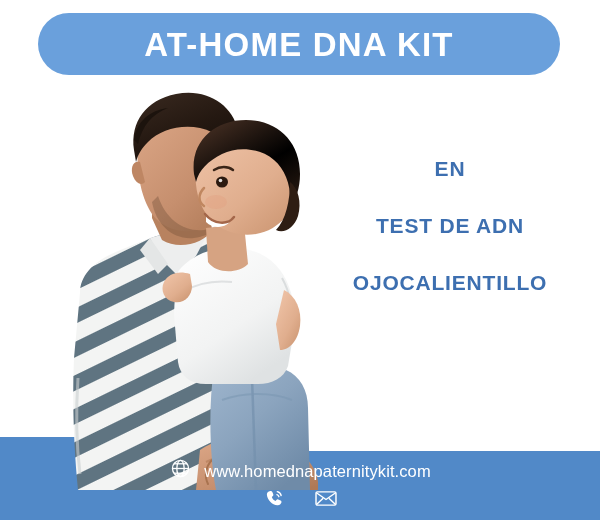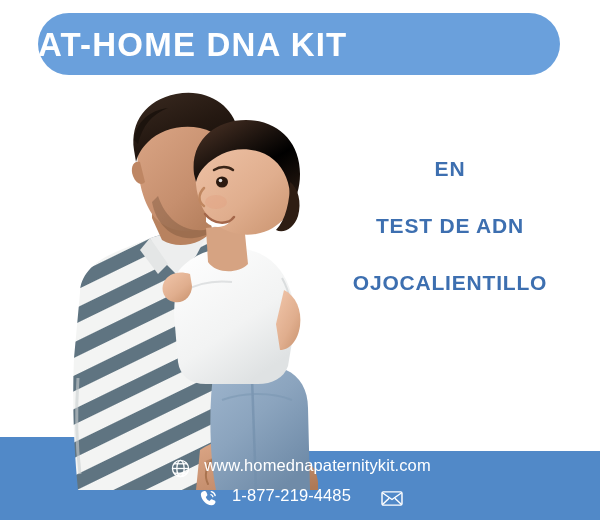--- a/index.html
+++ b/index.html
@@ -24,20 +24,21 @@
   .header-banner {
     position: absolute;
     left: 38px;
     top: 13px;
     width: 522px;
     height: 62px;
     background: #6AA0DC;
     border-radius: 31px;
     display: flex;
     align-items: center;
+    justify-content: center;
     z-index: 6;
   }
   .header-title {
     color: #ffffff;
     font-size: 33px;
     font-weight: bold;
     letter-spacing: 1.2px;
     line-height: 1;
     white-space: nowrap;
     font-family: "Liberation Sans", sans-serif;
@@ -97,21 +98,21 @@
   .footer-row {
     display: flex;
     align-items: center;
     justify-content: center;
     gap: 18px;
     height: 30px;
   }
   .footer-row.row-two { gap: 30px; }
   .footer-item {
     display: flex;
-    align-items: flex-start;
+    align-items: flex-end;
     gap: 13px;
   }
   .footer-text {
     color: #ffffff;
     font-size: 16.5px;
     font-weight: normal;
     letter-spacing: 0.1px;
     line-height: 1;
     white-space: nowrap;
     font-family: "Liberation Sans", sans-serif;
@@ -354,21 +355,20 @@
                      C9.6,12.2 11.1,13.9 13.1,14.9 L14.2,13.6
                      C14.7,13 15.6,12.8 16.3,13.1 L18.9,14.3
                      C19.8,14.7 20.2,15.7 19.9,16.6
                      C19.3,18.6 17.4,20.1 15.3,19.8
                      C9.1,19 3.9,13.8 3.3,7.6
                      C3.1,5.6 4.6,3.9 7.2,3.4 Z" fill="#ffffff" stroke="none"></path>
             <path d="M15.2,4.2 C17.4,4.7 19.1,6.4 19.6,8.6" stroke-width="1.6"></path>
             <path d="M14.8,7.6 C15.9,7.9 16.7,8.8 17,9.9" stroke-width="1.6"></path>
           </svg>
         </span>
-        <span class="footer-text">1-877-219-4485</span>
       </div>
 
       <div class="footer-item">
         <span class="footer-icon">
           <svg width="24" height="19" viewBox="0 0 26 20" fill="none" stroke="#ffffff" stroke-width="1.7" stroke-linejoin="round">
             <rect x="1.2" y="2.2" width="23.6" height="15.6" rx="1.6"></rect>
             <path d="M1.6,3.2 L13,11.2 L24.4,3.2"></path>
             <path d="M1.8,17 L9.6,9.6"></path>
             <path d="M24.2,17 L16.4,9.6"></path>
           </svg>

